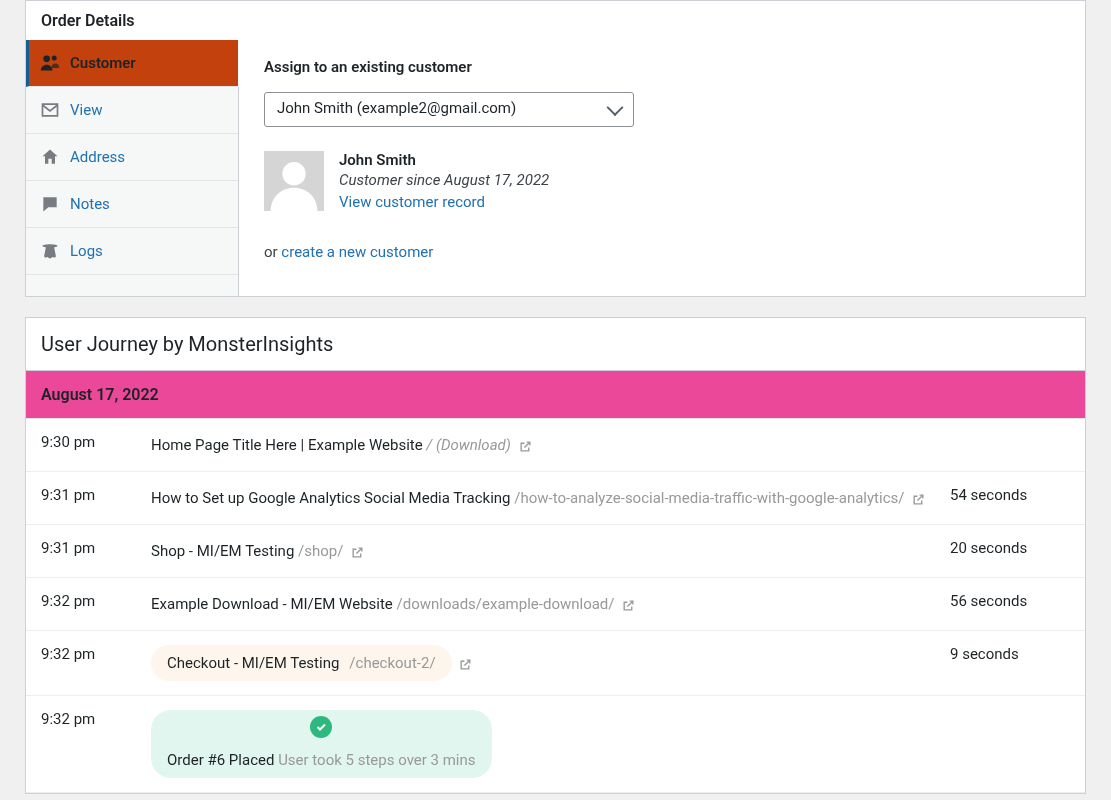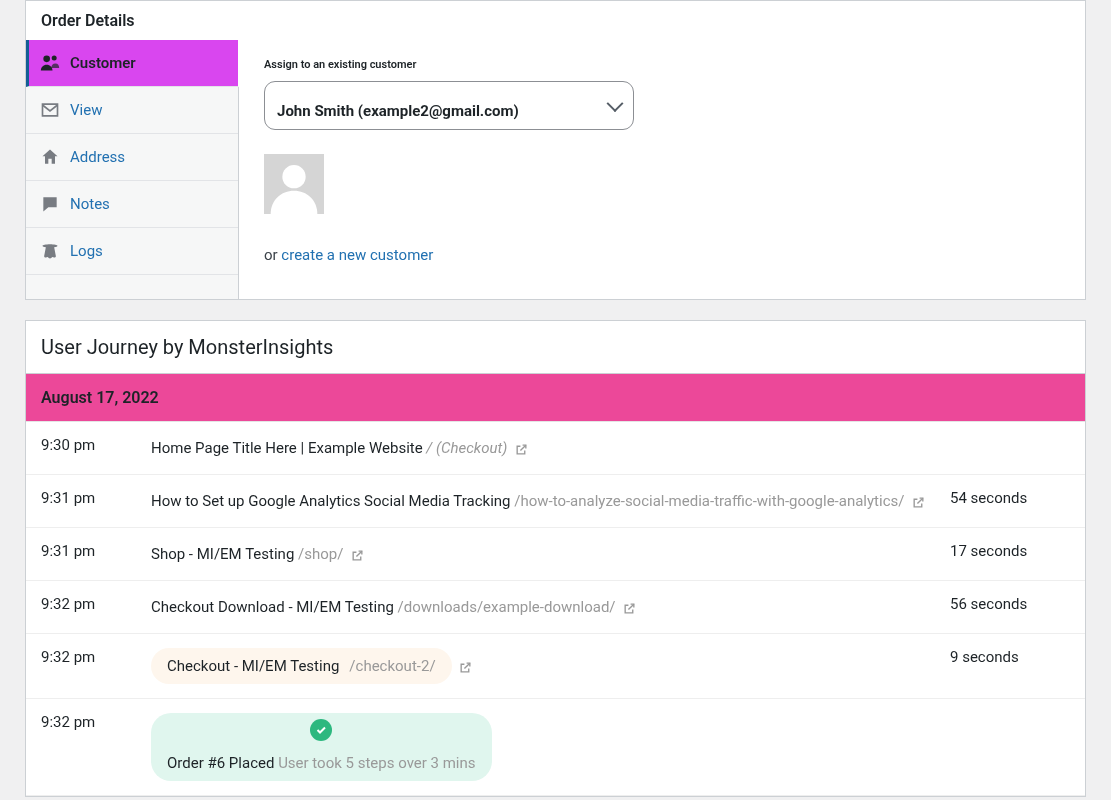--- a/index.html
+++ b/index.html
@@ -33,44 +33,43 @@
     display: flex;
     align-items: center;
     padding: 13px 14px;
     border-bottom: 1px solid #e2e4e7;
     cursor: pointer;
     gap: 10px;
     font-size: 15px;
     color: #2271b1;
   }
   .tab.active {
-    background: #d946ef;
+    background: #c2410c;
     border-left: 3px solid #135e96;
     font-weight: 600;
     color: #1d2327;
     margin-right: -1px;
     border-right: 1px solid #fff;
     padding-left: 11px;
   }
   .tab .icon { width: 20px; height: 20px; display: inline-flex; align-items: center; justify-content: center; color: #787c82; }
   .tab.active .icon { color: #1d2327; }
   .tab-content {
     flex: 1;
     padding: 18px 25px 35px 25px;
   }
-  .assign-label { font-size: 11px; font-weight: 600; margin-bottom: 10px; }
+  .assign-label { font-size: 15px; font-weight: 600; margin-bottom: 16px; }
   .select-box {
     border: 1px solid #8c8f94;
-    border-radius: 11px;
-    padding: 20px 36px 9px 12px;
+    border-radius: 3px;
+    padding: 6px 36px 9px 12px;
     font-size: 15px;
     position: relative;
     width: 370px;
     cursor: pointer;
-    font-weight: bold;
   }
   .select-box::after {
     content: "";
     position: absolute;
     right: 12px; top: 50%;
     width: 10px; height: 10px;
     border-right: 2px solid #555d66;
     border-bottom: 2px solid #555d66;
     transform: translateY(-70%) rotate(45deg);
   }
@@ -200,36 +199,41 @@
         <span>John Smith (example2@gmail.com)</span>
       </div>
 
       <div class="customer-row">
         <div class="avatar">
           <svg viewBox="0 0 24 24">
               <circle cx="12" cy="8" r="5"></circle>
               <path d="M2 24c0-6 4.5-10 10-10s10 4 10 10z"></path>
             </svg>
         </div>
+        <div>
+          <div class="cust-name">John Smith</div>
+          <div class="cust-since">Customer since August 17, 2022</div>
+          <a class="link view-link">View customer record</a>
+        </div>
       </div>
 
       <div class="or-row">
         <span>or </span><a class="link underline">create a new customer</a>
       </div>
     </div>
   </div>
 </div>
 
 <div class="panel" style="margin-bottom:0;">
   <div class="journey-header">User Journey by MonsterInsights</div>
   <div class="journey-date">August 17, 2022</div>
   <div id="journey-rows">
       <div class="journey-row">
         <div class="j-time">9:30 pm</div>
-        <div class="j-page"><span>Home Page Title Here | Example Website</span><span class="path italic"> / (Checkout)</span> <span class="ext-icon">
+        <div class="j-page"><span>Home Page Title Here | Example Website</span><span class="path italic"> / (Download)</span> <span class="ext-icon">
             <svg viewBox="0 0 24 24" fill="none" stroke="currentColor" stroke-width="2.5">
               <path d="M14 4h6v6"></path>
               <path d="M20 4L10 14"></path>
               <path d="M18 14v6H4V6h6"></path>
             </svg>
           </span></div>
         <div class="j-dur"></div>
       </div>
       <div class="journey-row">
         <div class="j-time">9:31 pm</div>
@@ -244,25 +248,25 @@
       </div>
       <div class="journey-row">
         <div class="j-time">9:31 pm</div>
         <div class="j-page"><span>Shop - MI/EM Testing</span><span class="path"> /shop/</span> <span class="ext-icon">
             <svg viewBox="0 0 24 24" fill="none" stroke="currentColor" stroke-width="2.5">
               <path d="M14 4h6v6"></path>
               <path d="M20 4L10 14"></path>
               <path d="M18 14v6H4V6h6"></path>
             </svg>
           </span></div>
-        <div class="j-dur">17 seconds</div>
+        <div class="j-dur">20 seconds</div>
       </div>
       <div class="journey-row">
         <div class="j-time">9:32 pm</div>
-        <div class="j-page"><span>Checkout Download - MI/EM Testing</span><span class="path"> /downloads/example-download/</span> <span class="ext-icon">
+        <div class="j-page"><span>Example Download - MI/EM Website</span><span class="path"> /downloads/example-download/</span> <span class="ext-icon">
             <svg viewBox="0 0 24 24" fill="none" stroke="currentColor" stroke-width="2.5">
               <path d="M14 4h6v6"></path>
               <path d="M20 4L10 14"></path>
               <path d="M18 14v6H4V6h6"></path>
             </svg>
           </span></div>
         <div class="j-dur">56 seconds</div>
       </div>
       <div class="journey-row">
         <div class="j-time">9:32 pm</div>

